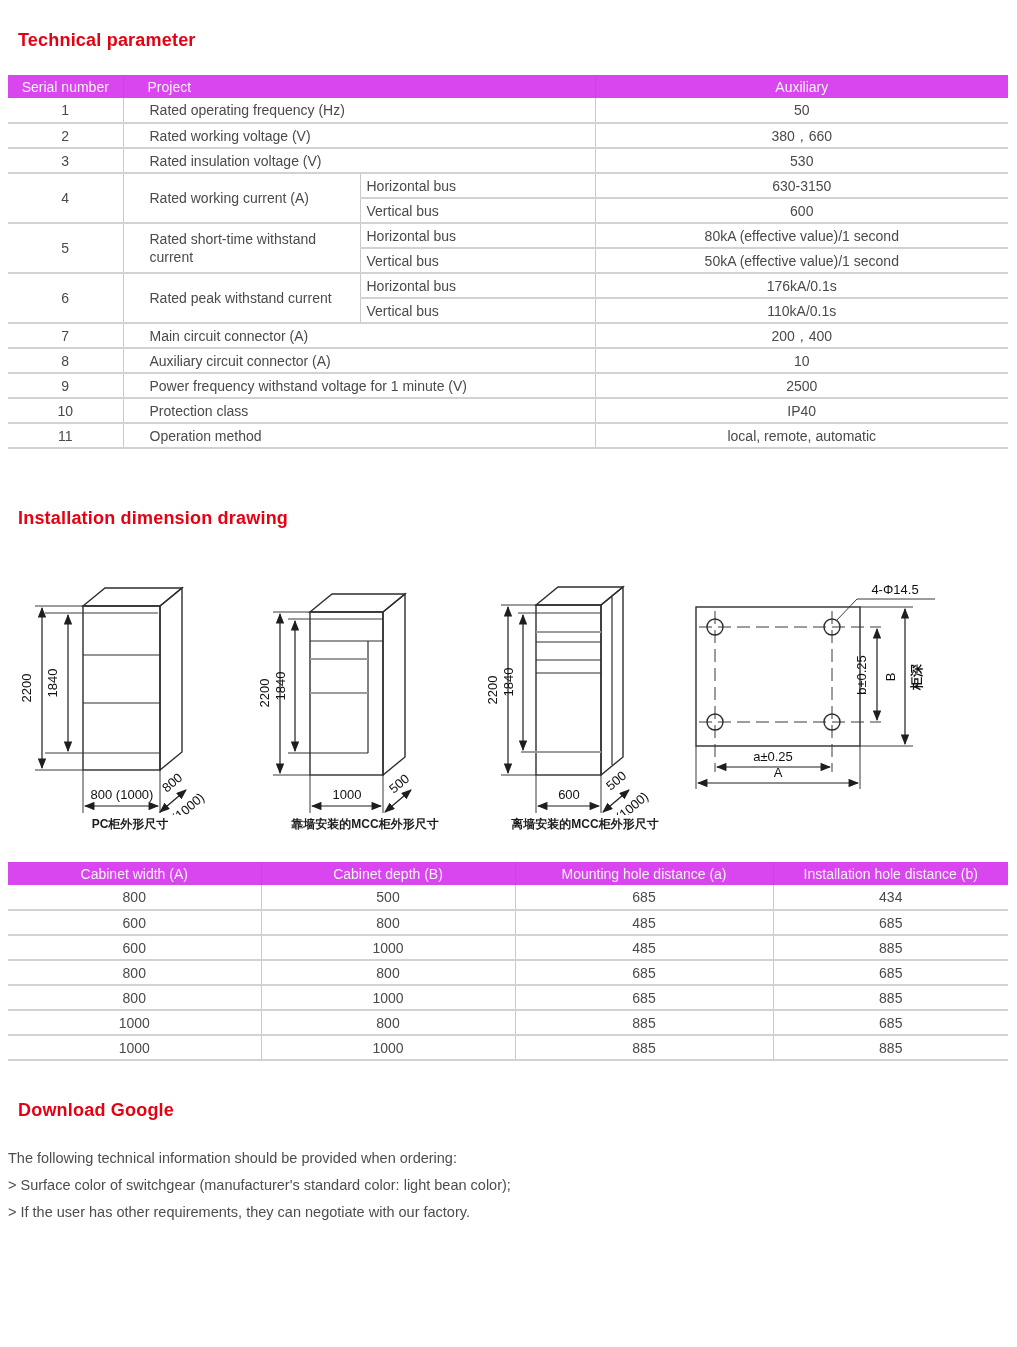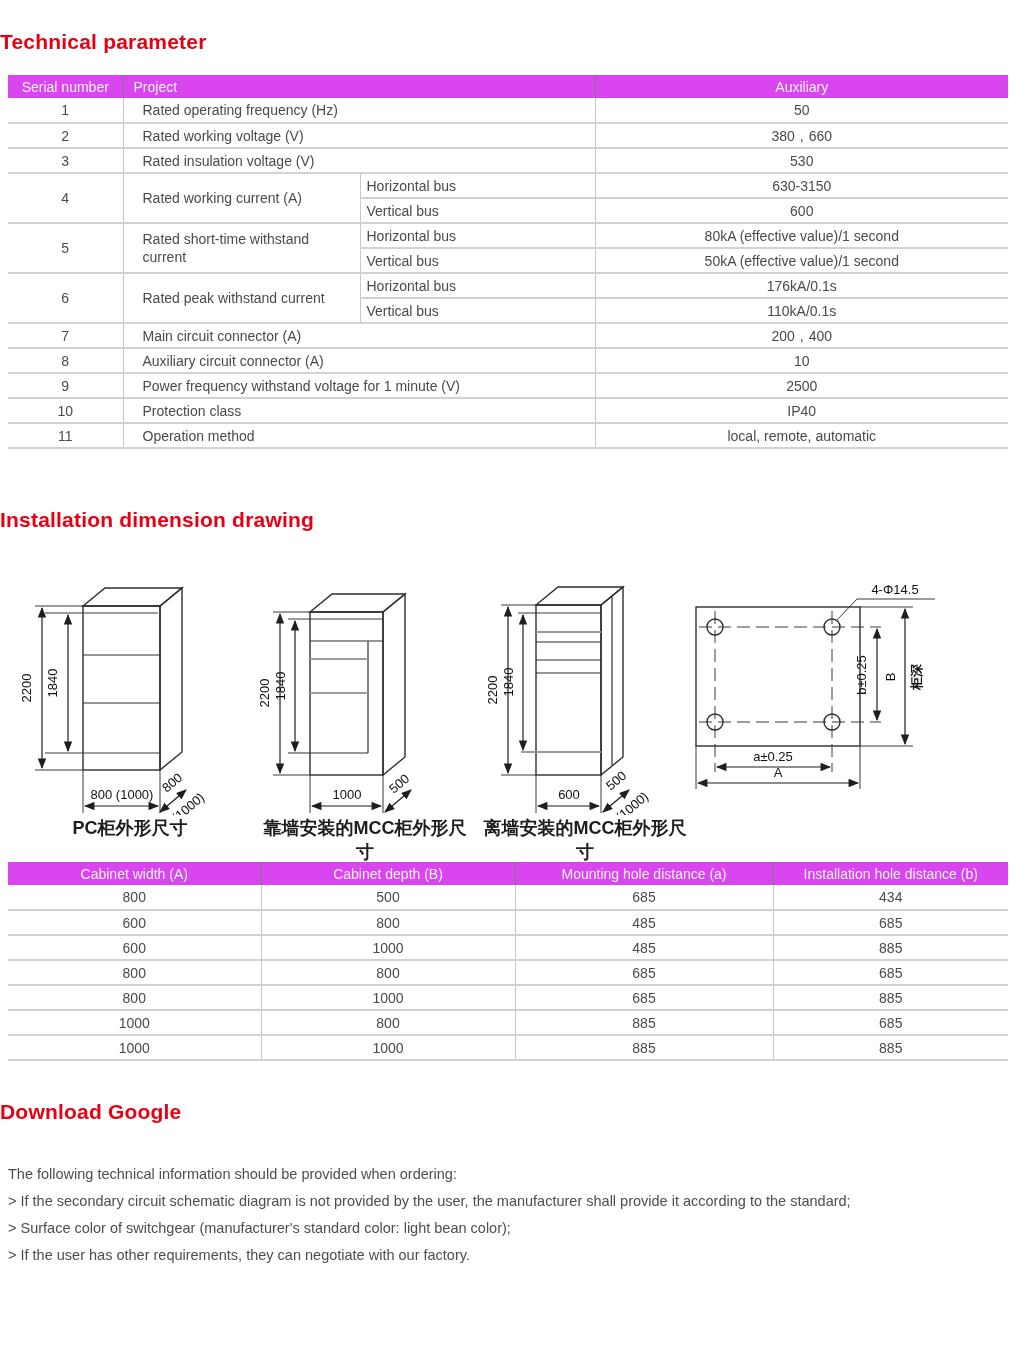--- a/index.html
+++ b/index.html
@@ -1,44 +1,44 @@
 <!DOCTYPE html>
 <html><head>
 <meta charset="utf-8">
 <style>
   * { box-sizing: border-box; }
   body { margin:0; background:#fff; font-family:"Liberation Sans", sans-serif; }
   #page { position:relative; width:1017px; height:1347px; background:#fff; overflow:hidden; }
 
-  .heading { position:absolute; left:0; margin:0; font-size:21px; font-weight:bold; color:#e60012; letter-spacing:0.2px; }
+  .heading { position:absolute; left:18px; margin:0; font-size:18px; font-weight:bold; color:#e60012; letter-spacing:0.2px; }
 
   table.spec { position:absolute; left:8px; width:1000px; border-collapse:collapse; table-layout:fixed; font-size:14px; color:#4a4a4a; }
   table.spec th { background:#d946ef; color:#f3f3f3; font-weight:normal; height:23px; padding:0 6px; font-size:14px; text-align:center; }
-  table.spec th.th-left { text-align:left; padding-left:10px; }
+  table.spec th.th-left { text-align:left; padding-left:24px; }
   table.spec th + th { border-left:1px solid #7d7d7f; }
   table.spec td { height:25px; padding:0 6px; border-bottom:2px solid #d2d2d2; text-align:center; line-height:18px; }
-  table.spec td.c-project { text-align:left; padding-left:19px; }
+  table.spec td.c-project { text-align:left; padding-left:26px; }
   table.spec td.c-sub { text-align:left; border-left:1px solid #c9c9c9; }
   table.spec td.c-serial { border-right:1px solid #c9c9c9; }
   table.spec td.c-param { border-left:1px solid #c9c9c9; }
   table.t2 td + td { border-left:1px solid #c9c9c9; }
 
-  .cap { position:absolute; top:816px; margin:0; font-size:18px; font-weight:bold; color:#1d1d1d; text-align:center; }
+  .cap { position:absolute; top:816px; margin:0; font-size:12px; font-weight:bold; color:#1d1d1d; text-align:center; }
 
   .dwg { position:absolute; top:565px; }
   .ol { fill:none; stroke:#2e2e2e; stroke-width:1.4; }
   .ln { stroke:#2e2e2e; stroke-width:1.2; }
   .gl { stroke:#9b9b9b; stroke-width:1.8; }
   .xl { stroke:#3a3a3a; stroke-width:1; }
   .dim { stroke:#1e1e1e; stroke-width:1.2; }
   .dsh { stroke:#3a3a3a; stroke-width:1; stroke-dasharray:13 6; fill:none; }
   .dt { font-size:13px; fill:#111; font-family:"Liberation Sans", sans-serif; }
   .dtb { font-size:13px; fill:#111; font-weight:bold; font-family:"Liberation Sans", sans-serif; }
 
-  .ord { position:absolute; left:8px; top:1145px; width:1000px; font-size:14.5px; color:#4d4d4d;margin-top:16px; }
+  .ord { position:absolute; left:8px; top:1145px; width:1000px; font-size:14.5px; color:#4d4d4d; }
   .ord div { line-height:27px; white-space:nowrap; }
 </style>
 </head>
 <body>
 
 <div id="page">
 
   <h2 class="heading" style="top:30px">Technical parameter</h2>
 
   <table class="spec t1" style="top:75px">
@@ -298,18 +298,17 @@
         <td>885</td>
         <td>885</td>
       </tr>
     </tbody>
   </table>
 
   <h2 class="heading" style="top:1100px">Download Google</h2>
 
   <div class="ord">
     <div>The following technical information should be provided when ordering:</div>
-    <div>&gt; If the secondary circuit schematic diagram is not provided by the user, the manufacturer shall provide it according to the standard;</div>
     <div>&gt; Surface color of switchgear (manufacturer's standard color: light bean color);</div>
     <div>&gt; If the user has other requirements, they can negotiate with our factory.</div>
   </div>
 
 </div>
 
 </body></html>

